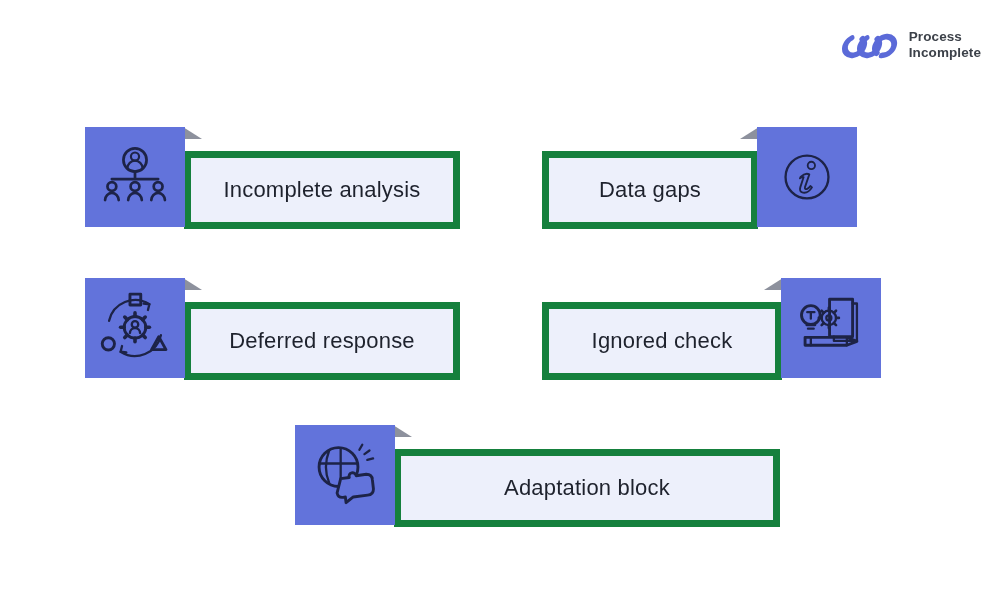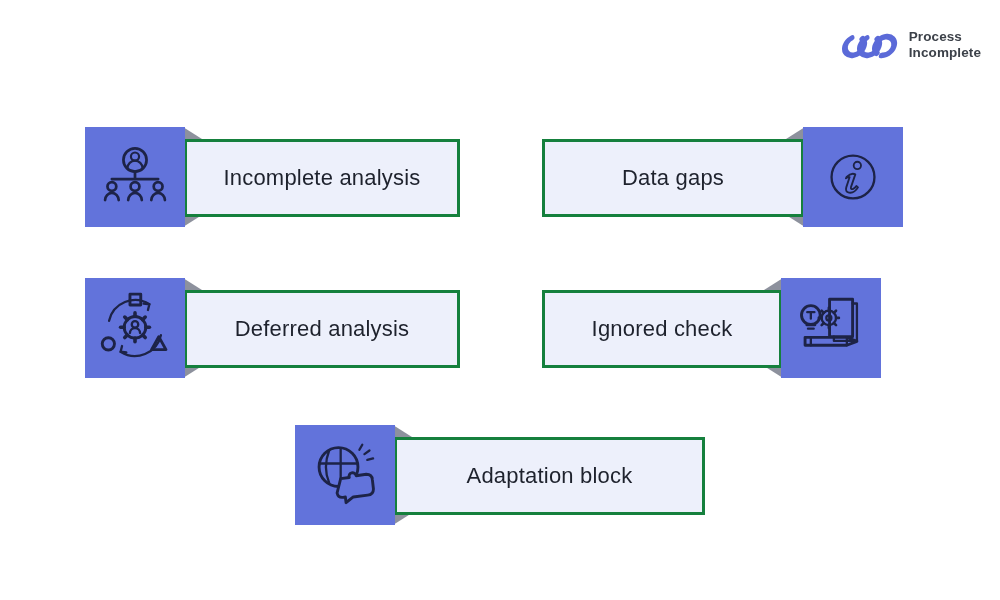--- a/index.html
+++ b/index.html
@@ -14,22 +14,22 @@
 
   
   .card{position:absolute;height:100px;}
   .square{
     position:absolute;top:0;width:100px;height:100px;background:#6273DB;z-index:3;
     display:flex;align-items:center;justify-content:center;
   }
   .card.left  .square{left:0;}
   .card.right .square{right:0;}
   .plate{
-    position:absolute;top:12px;height:78px;box-sizing:border-box;
-    background:#EDF0FB;border:3px solid #15803d;z-index:2;
+    position:absolute;top:24px;height:78px;box-sizing:border-box;
+    background:#EDF0FB;border:7px solid #15803d;z-index:2;
     display:flex;align-items:center;justify-content:center;
   }
   .card.left  .plate{left:99px;right:0;}
   .card.right .plate{left:0;right:99px;}
   .label{font-size:22px;color:#1E222D;letter-spacing:.2px;}
   .fold{position:absolute;width:19px;height:12px;background:#8D919D;z-index:1;}
   .card.left  .fold{left:98px;}
   .card.right .fold{right:98px;}
   .fold-top{top:0;}
   .fold-bottom{bottom:0;}
@@ -78,40 +78,40 @@
         <circle class="ic" cx="16" cy="64" r="6.5"></circle>
         <path class="ic" d="M6 84a10 10.5 0 0 1 20 0"></path>
         <circle class="ic" cx="50" cy="64" r="6.5"></circle>
         <path class="ic" d="M40 84a10 10.5 0 0 1 20 0"></path>
         <circle class="ic" cx="84" cy="64" r="6.5"></circle>
         <path class="ic" d="M74 84a10 10.5 0 0 1 20 0"></path>
       </svg>
     </div>
   </div>
 
-  <div class="card right" style="left:542px;top:127px;width:361px">
+  <div class="card right" style="left:542px;top:127px;width:315px">
     <div class="fold fold-top"></div>
     <div class="fold fold-bottom"></div>
     <div class="plate">
       <span class="label">Data gaps</span>
     </div>
     <div class="square">
       <svg width="58" height="58" viewBox="0 0 100 100">
         <circle class="ic" cx="50" cy="50" r="37" stroke-width="4.5"></circle>
         <circle class="ic-thin" cx="57.5" cy="30" r="6.3"></circle>
         <path class="ic-thin" d="M39 50c5-5 11-6.5 15-4.5l-7.5 22c-.8 2.8 1.2 4.2 3.8 3 2.2-1 4-2.8 5.5-5l2.8 2.4c-3.8 6.3-10 10-15.6 9-4.6-.8-6-4.4-4.6-9l5.8-17.8c-2.4-.3-4.4.6-6.4 2.2z"></path>
       </svg>
     </div>
   </div>
 
   <div class="card left" style="left:85px;top:278px;width:375px">
     <div class="fold fold-top"></div>
     <div class="fold fold-bottom"></div>
     <div class="plate">
-      <span class="label">Deferred analysis</span>
+      <span class="label">Deferred response</span>
     </div>
     <div class="square">
       <svg width="72" height="72" viewBox="0 0 100 100">
         <circle class="ic" cx="50" cy="49" r="15"></circle>
         <g stroke="#1D2347" stroke-width="5" stroke-linecap="round">
           <line x1="65" y1="49" x2="70" y2="49"></line>
             <line x1="60.6" y1="59.6" x2="64.2" y2="63.2"></line>
           <line x1="50" y1="64" x2="50" y2="69"></line>
             <line x1="39.4" y1="59.6" x2="35.8" y2="63.2"></line>
           <line x1="35" y1="49" x2="30" y2="49"></line>
@@ -156,21 +156,21 @@
         <circle class="ic-thin" cx="47" cy="36" r="3.5"></circle>
         <circle class="ic" cx="22" cy="32" r="13"></circle>
         <path class="ic-thin" d="M17 28h10M22 28v9"></path>
         <path class="ic-thin" d="M16 46h12M18 51h8"></path>
         <path class="ic" d="M14 63h58l14 5.5L72 74H14z"></path>
         <path class="ic-thin" d="M72 63v11M22 63v11"></path>
       </svg>
     </div>
   </div>
 
-  <div class="card left" style="left:295px;top:425px;width:410px">
+  <div class="card left" style="left:295px;top:425px;width:485px">
     <div class="fold fold-top"></div>
     <div class="fold fold-bottom"></div>
     <div class="plate">
       <span class="label">Adaptation block</span>
     </div>
     <div class="square">
       <svg width="72" height="72" viewBox="0 0 100 100">
         <circle class="ic" cx="41" cy="39" r="27"></circle>
         <path class="ic-thin" d="M15 34h52M44 13v42M28 16q-9 23 0 45"></path>
         <path class="ic-thin" d="M70 15l4-7M77 21l7-5M81 29l8-2"></path>

